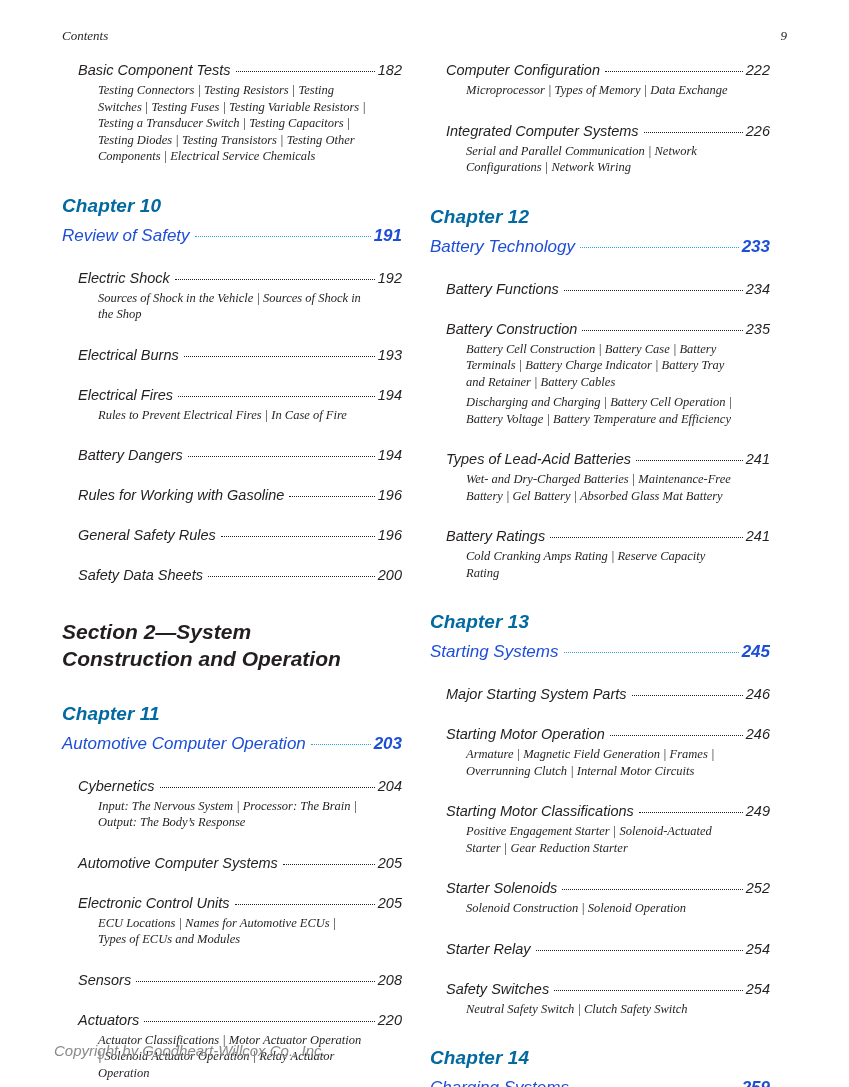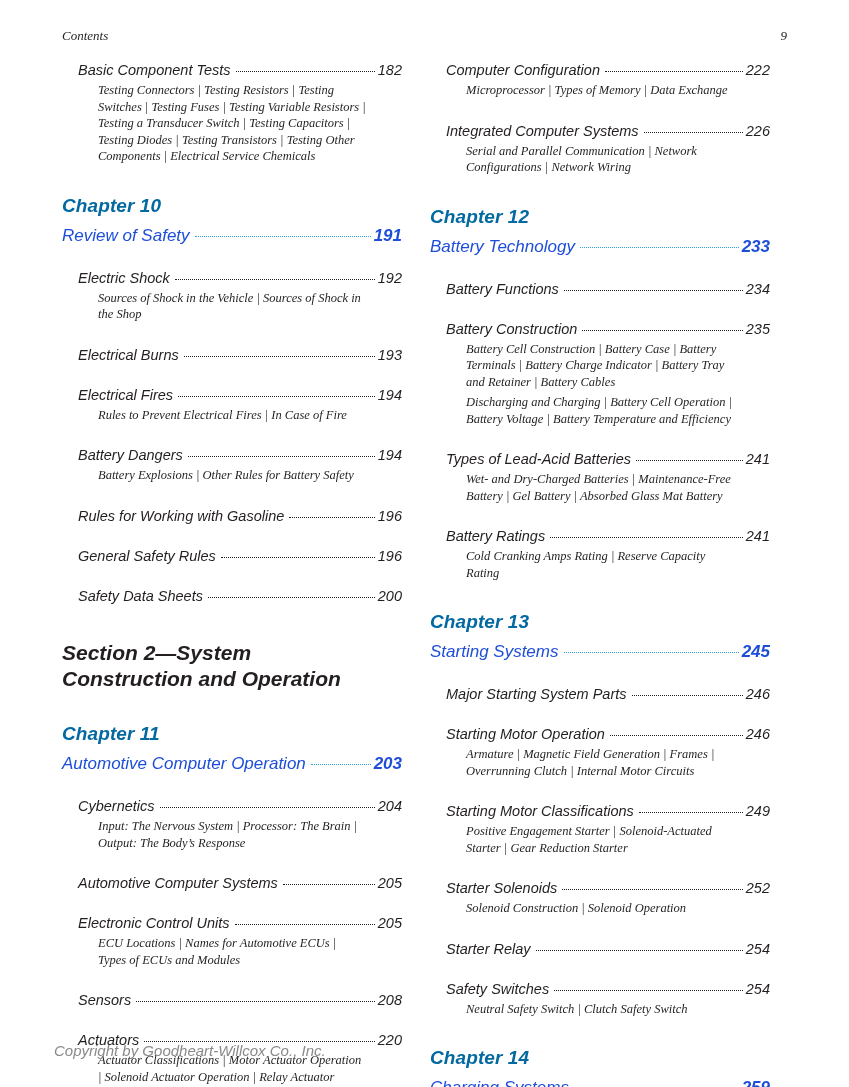--- a/index.html
+++ b/index.html
@@ -160,21 +160,20 @@
           <span class="label">Electrical Fires</span>
           <span class="dots"></span>
           <span class="pg">194</span>
         </div>
         <div class="sub">Rules to Prevent Electrical Fires | In Case of Fire</div>
         <div class="entry l1">
           <span class="label">Battery Dangers</span>
           <span class="dots"></span>
           <span class="pg">194</span>
         </div>
-        <div class="sub">Battery Explosions | Other Rules for Battery Safety</div>
         <div class="entry l1">
           <span class="label">Rules for Working with Gasoline</span>
           <span class="dots"></span>
           <span class="pg">196</span>
         </div>
         <div class="entry l1">
           <span class="label">General Safety Rules</span>
           <span class="dots"></span>
           <span class="pg">196</span>
         </div>

